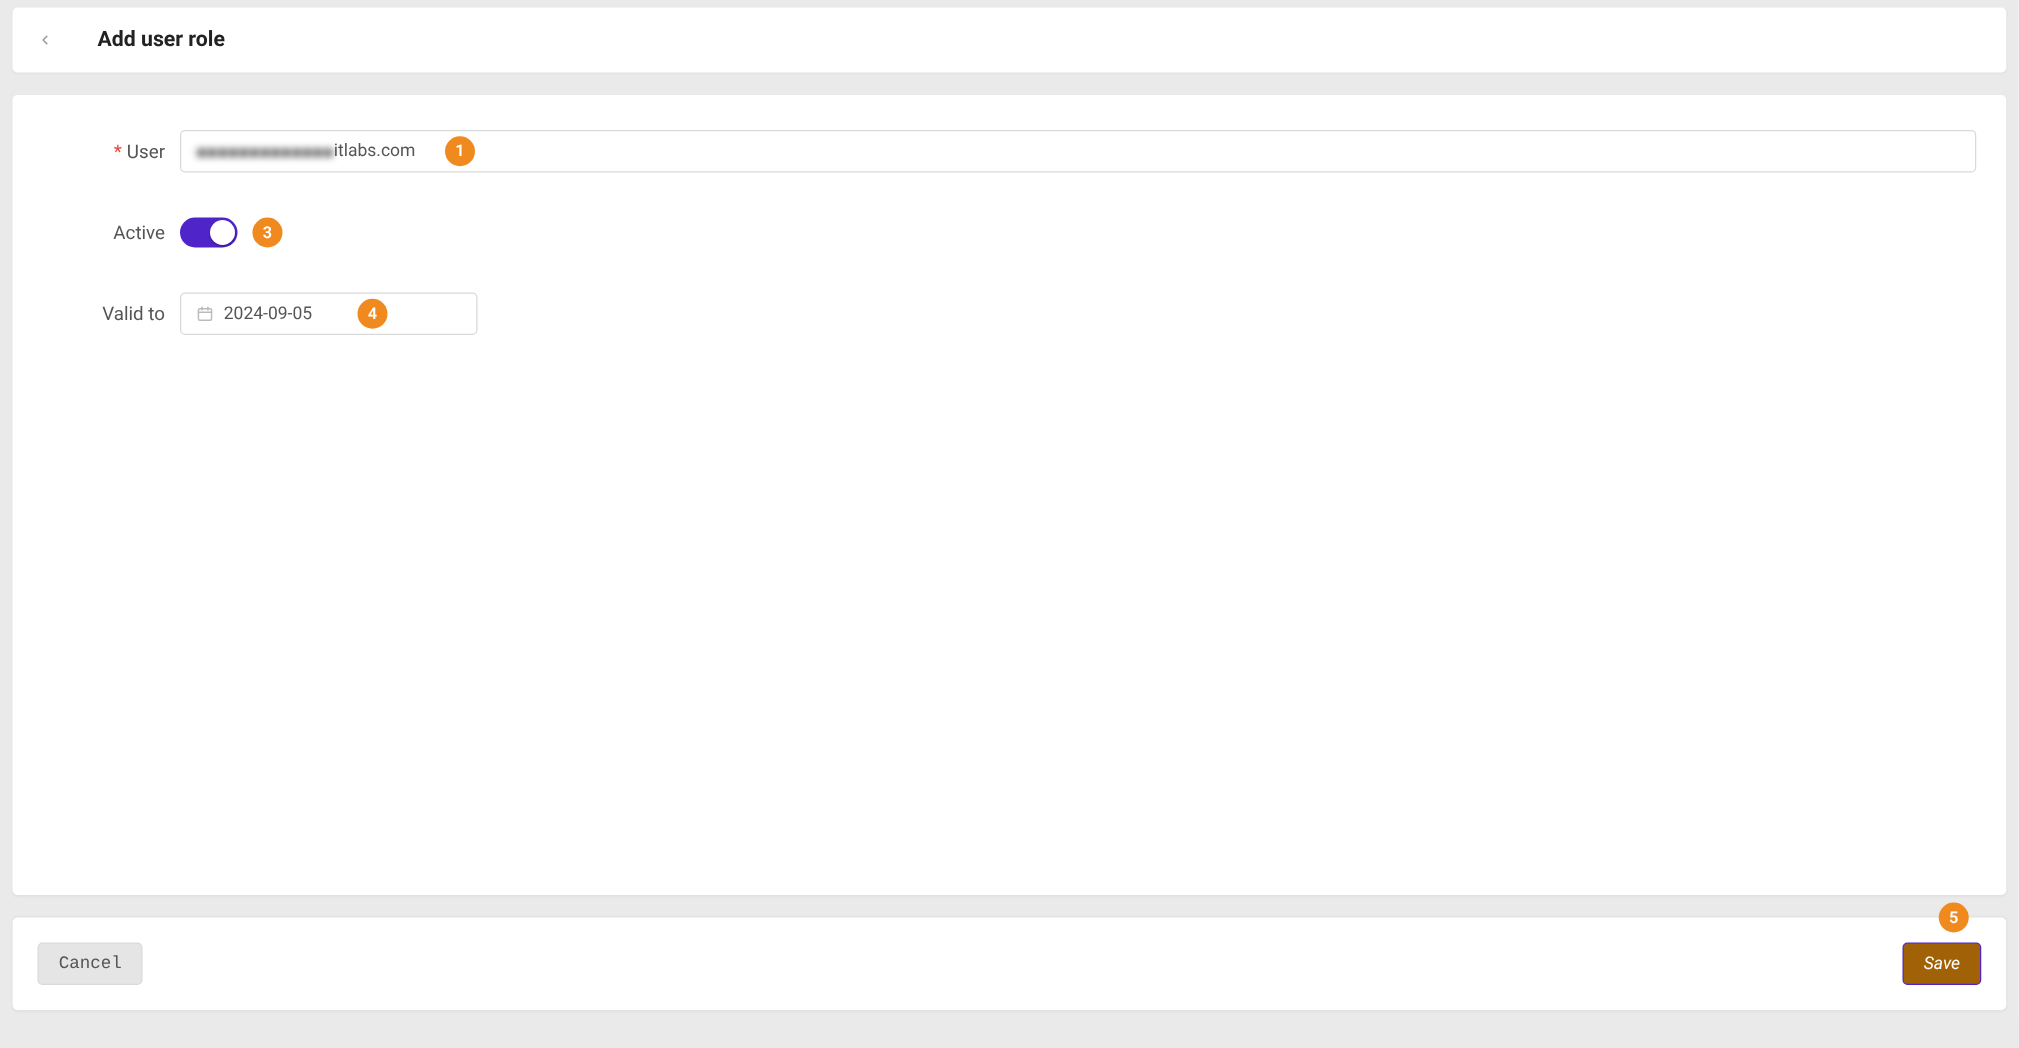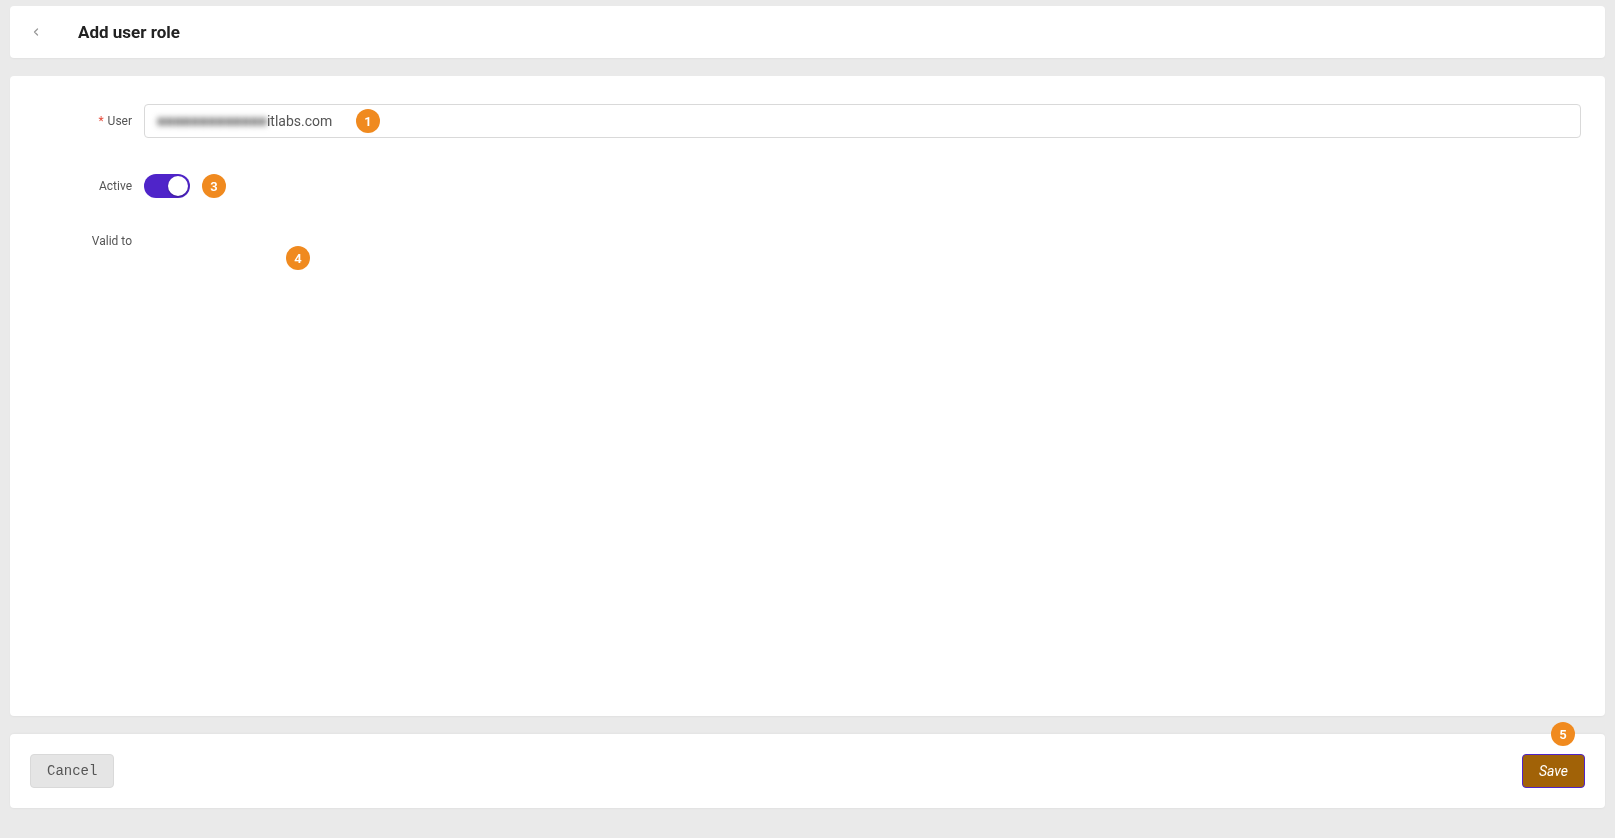--- a/index.html
+++ b/index.html
@@ -56,21 +56,21 @@
     display: flex;
     align-items: center;
     margin-bottom: 36px;
   }
 
   .form-label {
     width: 110px;
     text-align: right;
     padding-right: 12px;
     color: #555;
-    font-size: 12px;
+    font-size: 15px;
     flex-shrink: 0;
   }
   .required-mark {
     color: #e64b3b;
     margin-right: 4px;
   }
 
   .form-control-wrap {
     flex: 1;
     position: relative;
@@ -236,20 +236,31 @@
         </div>
         <span class="marker">3</span>
       </div>
     </div>
 
     <div class="form-row">
       <div class="form-label">
         <span>Valid to</span>
       </div>
       <div class="form-control-wrap" style="position:relative;">
+        <div class="date-input">
+          <span class="cal-icon">
+            <svg viewBox="0 0 24 24" fill="none" stroke="currentColor" stroke-width="2" stroke-linecap="round" stroke-linejoin="round">
+                <rect x="3" y="5" width="18" height="16" rx="2"></rect>
+                <line x1="3" y1="10" x2="21" y2="10"></line>
+                <line x1="8" y1="3" x2="8" y2="7"></line>
+                <line x1="16" y1="3" x2="16" y2="7"></line>
+              </svg>
+          </span>
+          <span>2024-09-05</span>
+        </div>
         <span class="marker abs" style="left:142px; top:5px;">4</span>
       </div>
     </div>
 
   </div>
 
   <div class="footer-card">
     <button class="btn btn-default">Cancel</button>
     <div class="save-wrap">
       <span class="marker abs" style="right:10px; top:-32px;">5</span>

